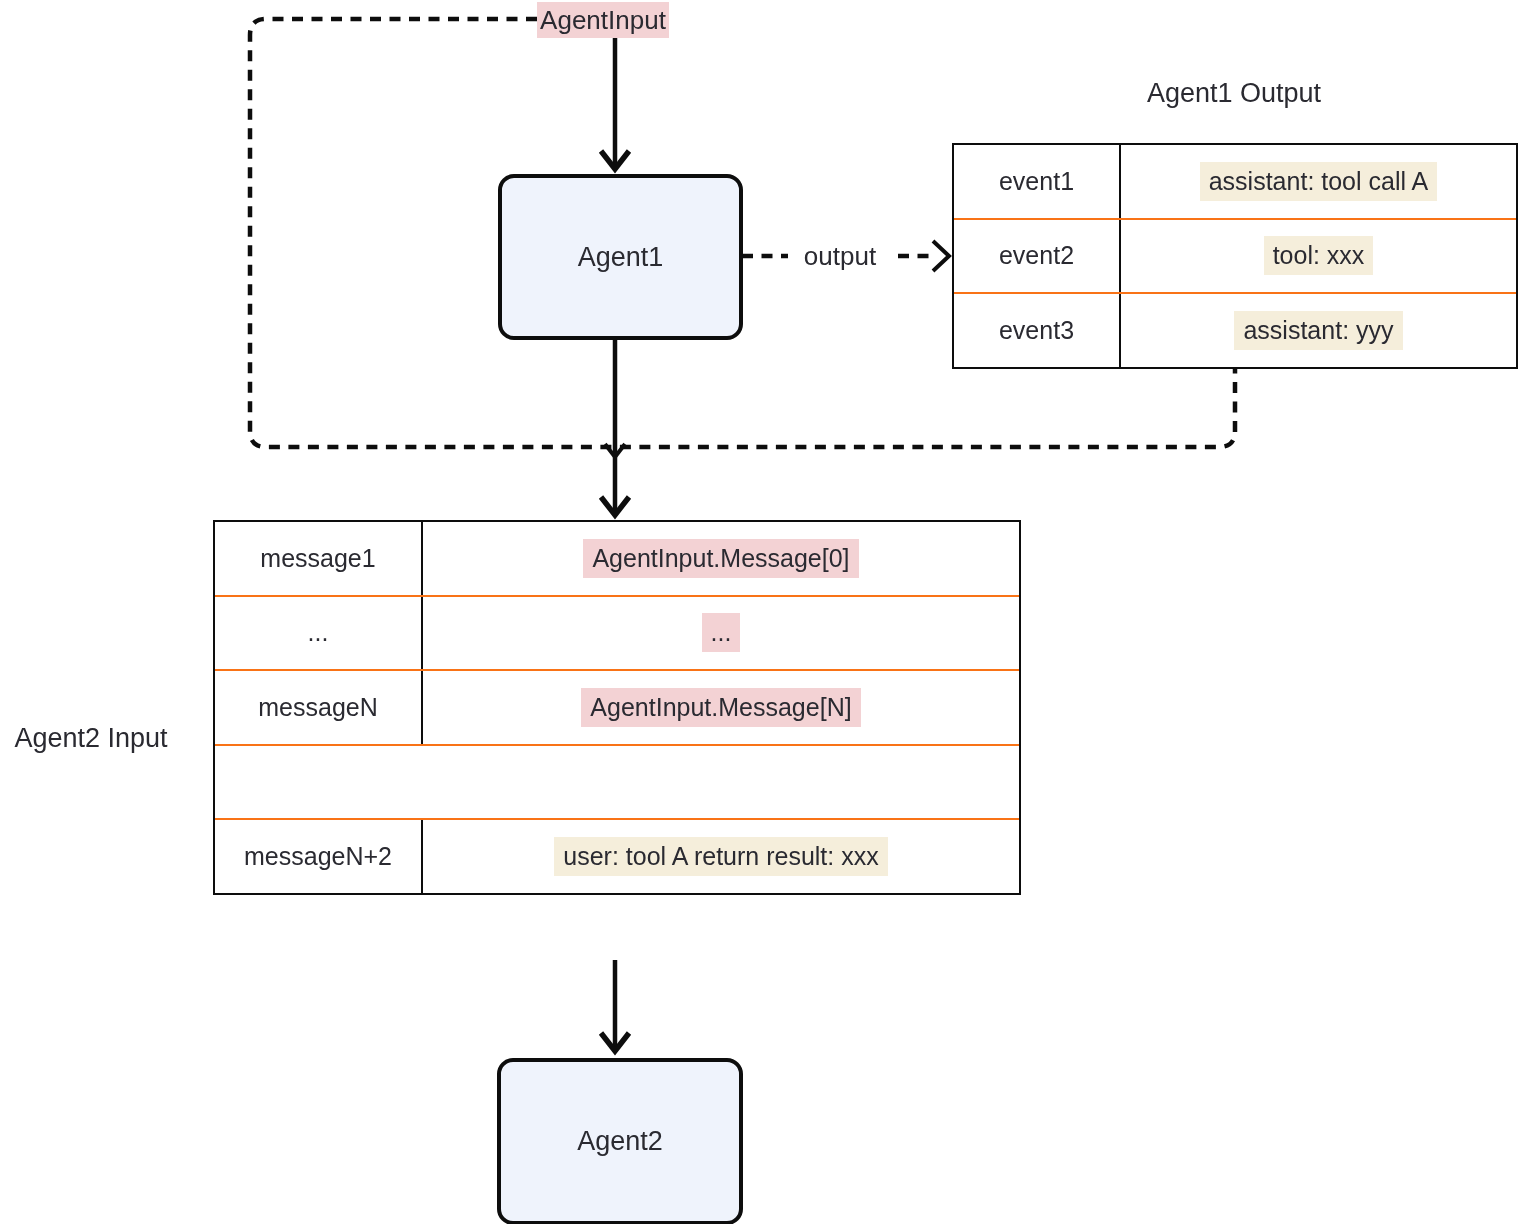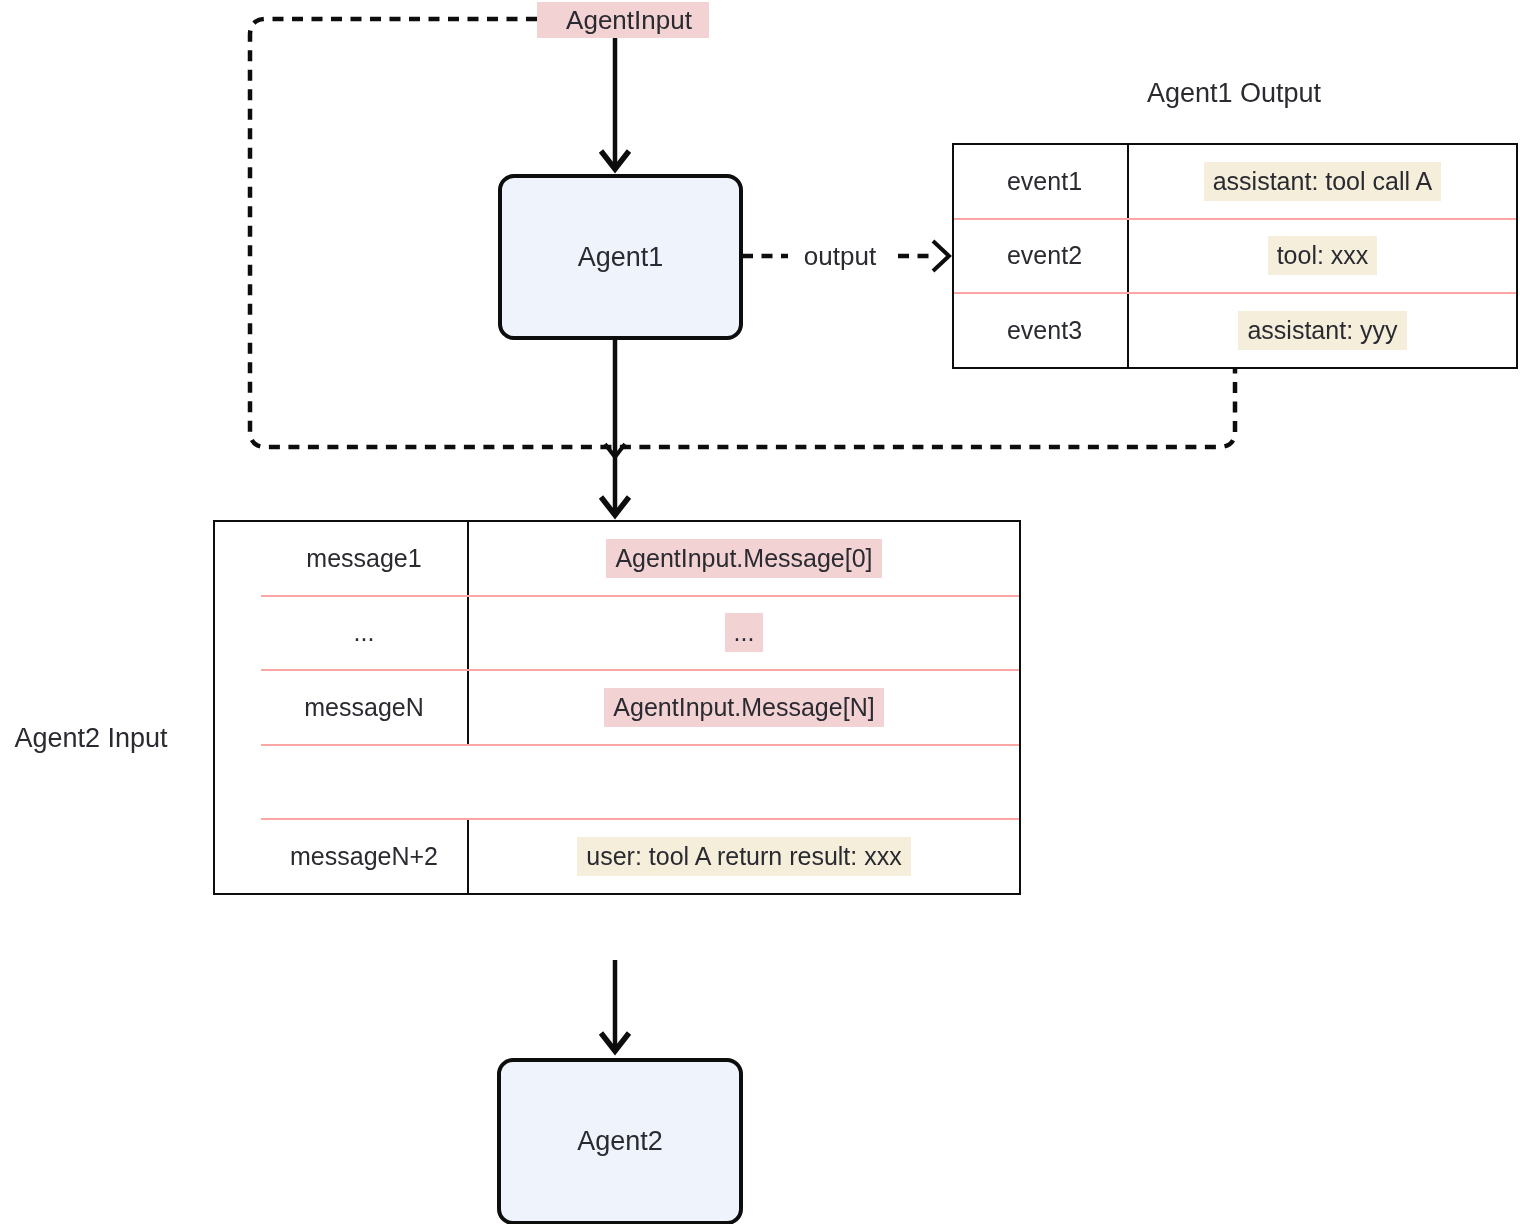--- a/index.html
+++ b/index.html
@@ -40,23 +40,23 @@
     font-size: 26px;
   }
 
   .side-title { font-size: 27px; text-align: center; }
 
   .table {
     background: #ffffff;
     border: 2.5px solid #0d0d0d;
   }
   .tr { display: grid; height: 72.5px; }
-  .tr + .tr { border-top: 2px solid #fca5a5; }
-  .table.t-output .tr { grid-template-columns: 167px 1fr; padding-left: 8px; }
-  .table.t-input  .tr { grid-template-columns: 208px 1fr; margin-left: 46px; }
+  .tr + .tr { border-top: 2px solid #f97316; }
+  .table.t-output .tr { grid-template-columns: 167px 1fr; }
+  .table.t-input  .tr { grid-template-columns: 208px 1fr; }
   .td {
     display: flex; align-items: center; justify-content: center;
     font-size: 25px;
   }
   .td.key { border-right: 2px solid #0d0d0d; }
   .hl { display: inline-block; padding: 4px 9px; line-height: 1.25; }
   .hl.pink  { background: var(--pink-highlight, #f3d2d4); }
   .hl.cream { background: var(--cream-highlight, #f5eedb); }
 </style>
 </head>
@@ -75,21 +75,21 @@
     <path class="dashed-line" d="M742 256 H930"></path>
     <polyline class="chevron-sm" points="933,241 949,256 933,271"></polyline>
 
     <path class="solid-line" d="M615 336 V512"></path>
     <polyline class="chevron" points="601,497 615,515 629,497"></polyline>
 
     <path class="solid-line" d="M615 960 V1048"></path>
     <polyline class="chevron" points="601,1033 615,1051 629,1033"></polyline>
   </svg>
 
-  <div class="abs tag" style="left:537px; top:2px; width:160px; height:36px;padding-left:12px;">AgentInput</div>
+  <div class="abs tag" style="left:537px; top:2px; width:132px; height:36px;">AgentInput</div>
 
   <div class="abs node" style="left:498px; top:174px; width:237px; height:158px;">
     <span>Agent1</span>
   </div>
 
   <div class="abs edge-label" style="left:788px; top:238px; width:104px; height:36px;">output</div>
 
   <div class="abs side-title" style="left:952px; top:78px; width:564px;">Agent1 Output</div>
 
   <div class="abs table t-output" style="left:952px; top:143px; width:562px;">

